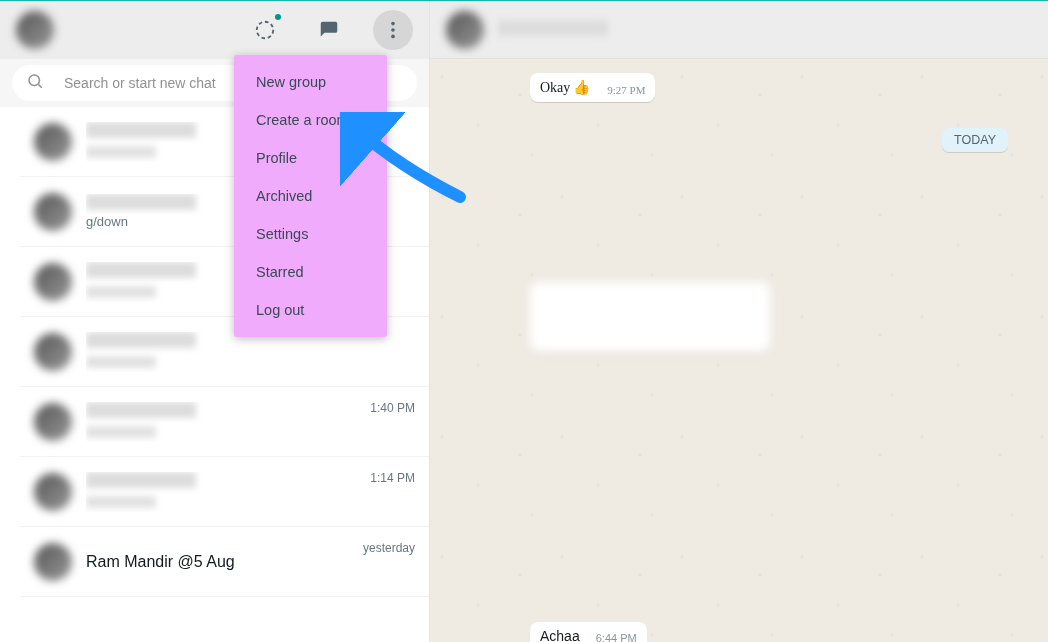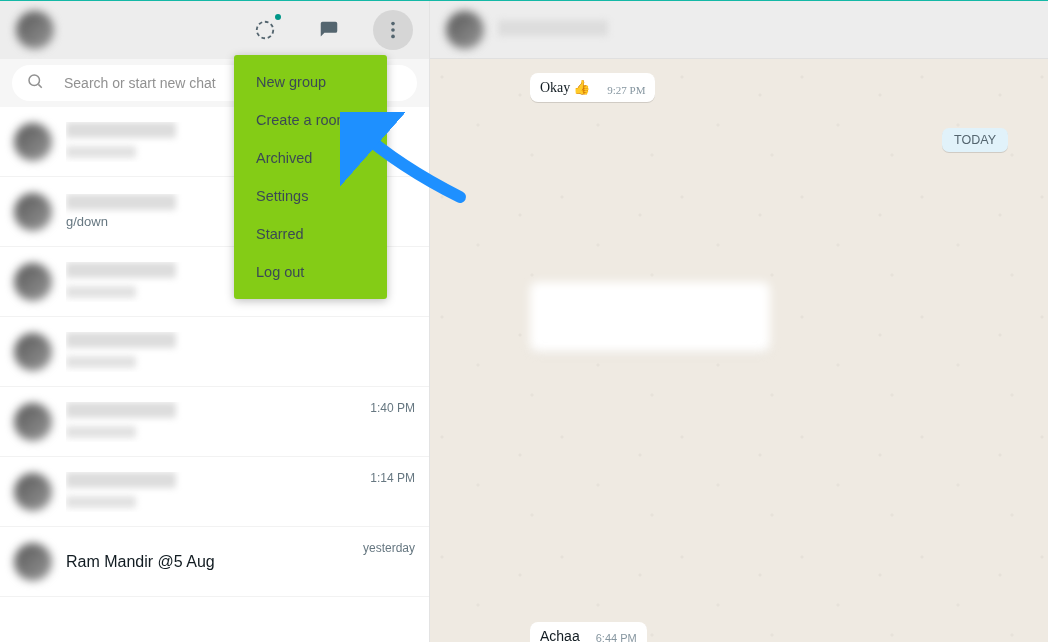--- a/index.html
+++ b/index.html
@@ -95,20 +95,21 @@
     outline: none;
     flex:1;
     font-size: 14px;
     margin-left: 20px;
     color:#3b4a54;
   }
   .search-inner input::placeholder { color:#919191; }
   .chat-list {
     flex:1;
     overflow-y: auto;
+    padding-left: 20px;
   }
   .chat-item {
     display: flex;
     align-items: center;
     height: 70px;
     padding: 0 14px;
     border-bottom: 1px solid #f2f2f2;
     cursor: pointer;
   }
   .chat-item .info {
@@ -214,21 +215,21 @@
     width:240px;height:70px;
     box-shadow:0 1px 0.5px rgba(0,0,0,0.13);
     filter:blur(5px);
   }
   
   .menu {
     position:absolute;
     top: 55px;
     left: 234px;
     width: 153px;
-    background:#84cc16;
+    background:#f0abfc;
     border-radius:3px;
     box-shadow: 0 2px 10px rgba(0,0,0,0.26);
     padding: 8px 0;
     z-index: 50;
   }
   .menu-item {
     padding: 11px 22px;
     font-size: 14.5px;
     color:#3b4a54;
     cursor:pointer;
@@ -351,20 +352,21 @@
           </div>
         </div>
       </div>
     </div>
   </div>
 </div>
 
 <div class="menu">
   <div class="menu-item">New group</div>
   <div class="menu-item">Create a room</div>
+  <div class="menu-item">Profile</div>
   <div class="menu-item">Archived</div>
   <div class="menu-item">Settings</div>
   <div class="menu-item">Starred</div>
   <div class="menu-item">Log out</div>
 </div>
 
 <svg class="arrow" width="130" height="100">
   <defs>
     <marker id="head" markerWidth="10" markerHeight="10" refX="2" refY="5" orient="auto">
       <polygon points="0,0 10,5 0,10" fill="#1e90ff"></polygon>

